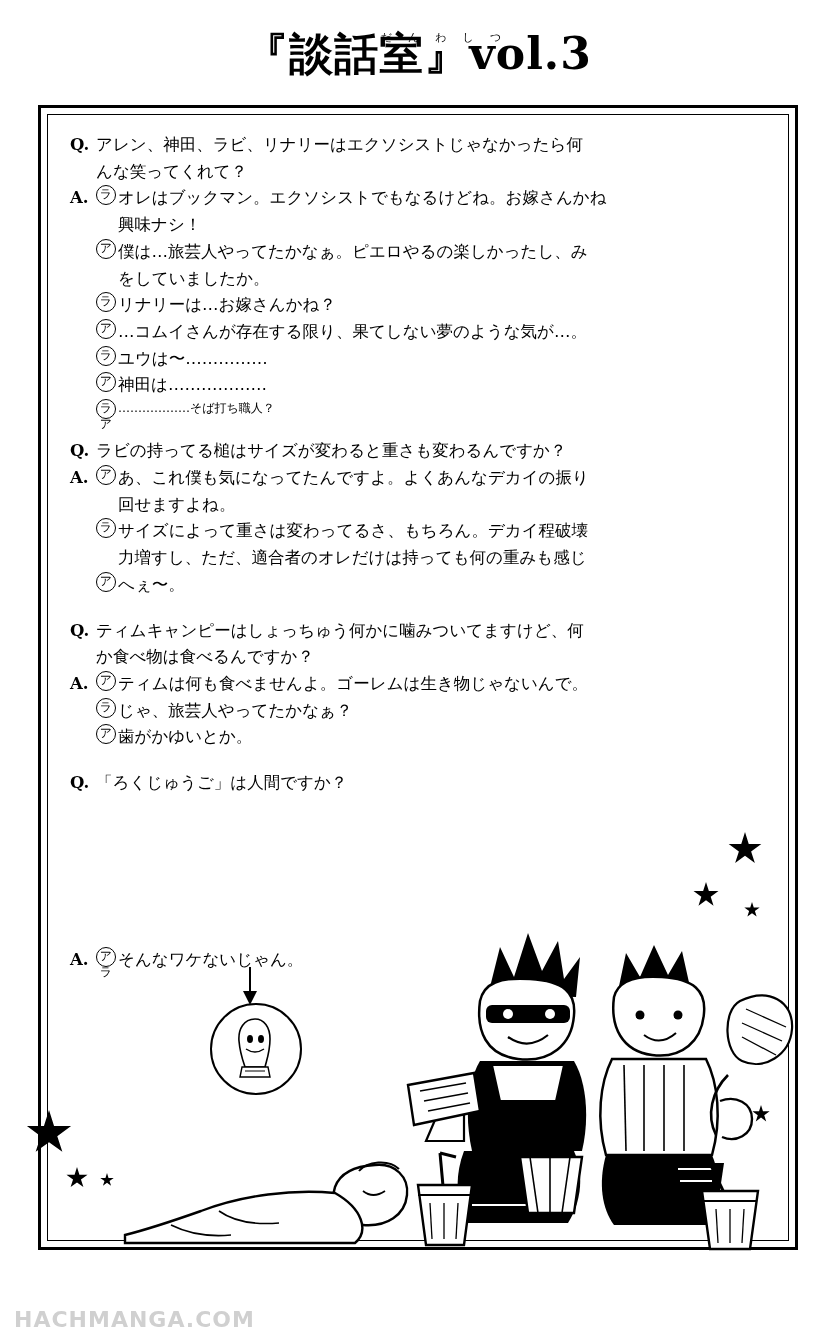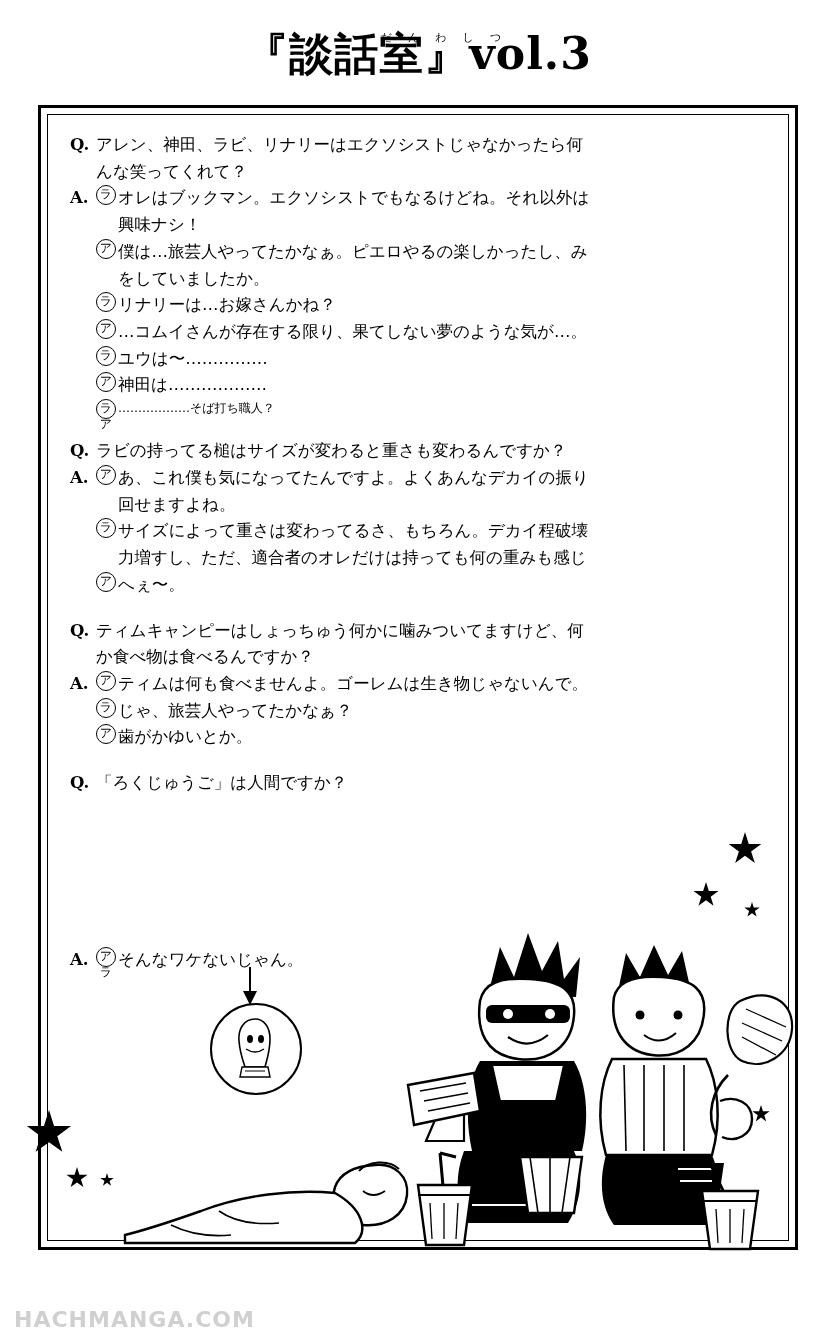--- a/index.html
+++ b/index.html
@@ -172,21 +172,21 @@
     <div class="line">
       <span class="marker">Q.</span>
       <span class="txt">アレン、神田、ラビ、リナリーはエクソシストじゃなかったら何</span>
     </div>
     <div class="line indent-1">
       <span class="txt">んな笑ってくれて？</span>
     </div>
     <div class="line">
       <span class="marker">A.</span>
       <span class="circ">ラ</span>
-      <span class="txt">オレはブックマン。エクソシストでもなるけどね。それ以外は</span>
+      <span class="txt">オレはブックマン。エクソシストでもなるけどね。お嫁さんかね</span>
     </div>
     <div class="line indent-2">
       <span class="txt">興味ナシ！</span>
     </div>
     <div class="line indent-1">
       <span class="circ">ア</span>
       <span class="txt">僕は…旅芸人やってたかなぁ。ピエロやるの楽しかったし、み</span>
     </div>
     <div class="line indent-2">
       <span class="txt">をしていましたか。</span>

